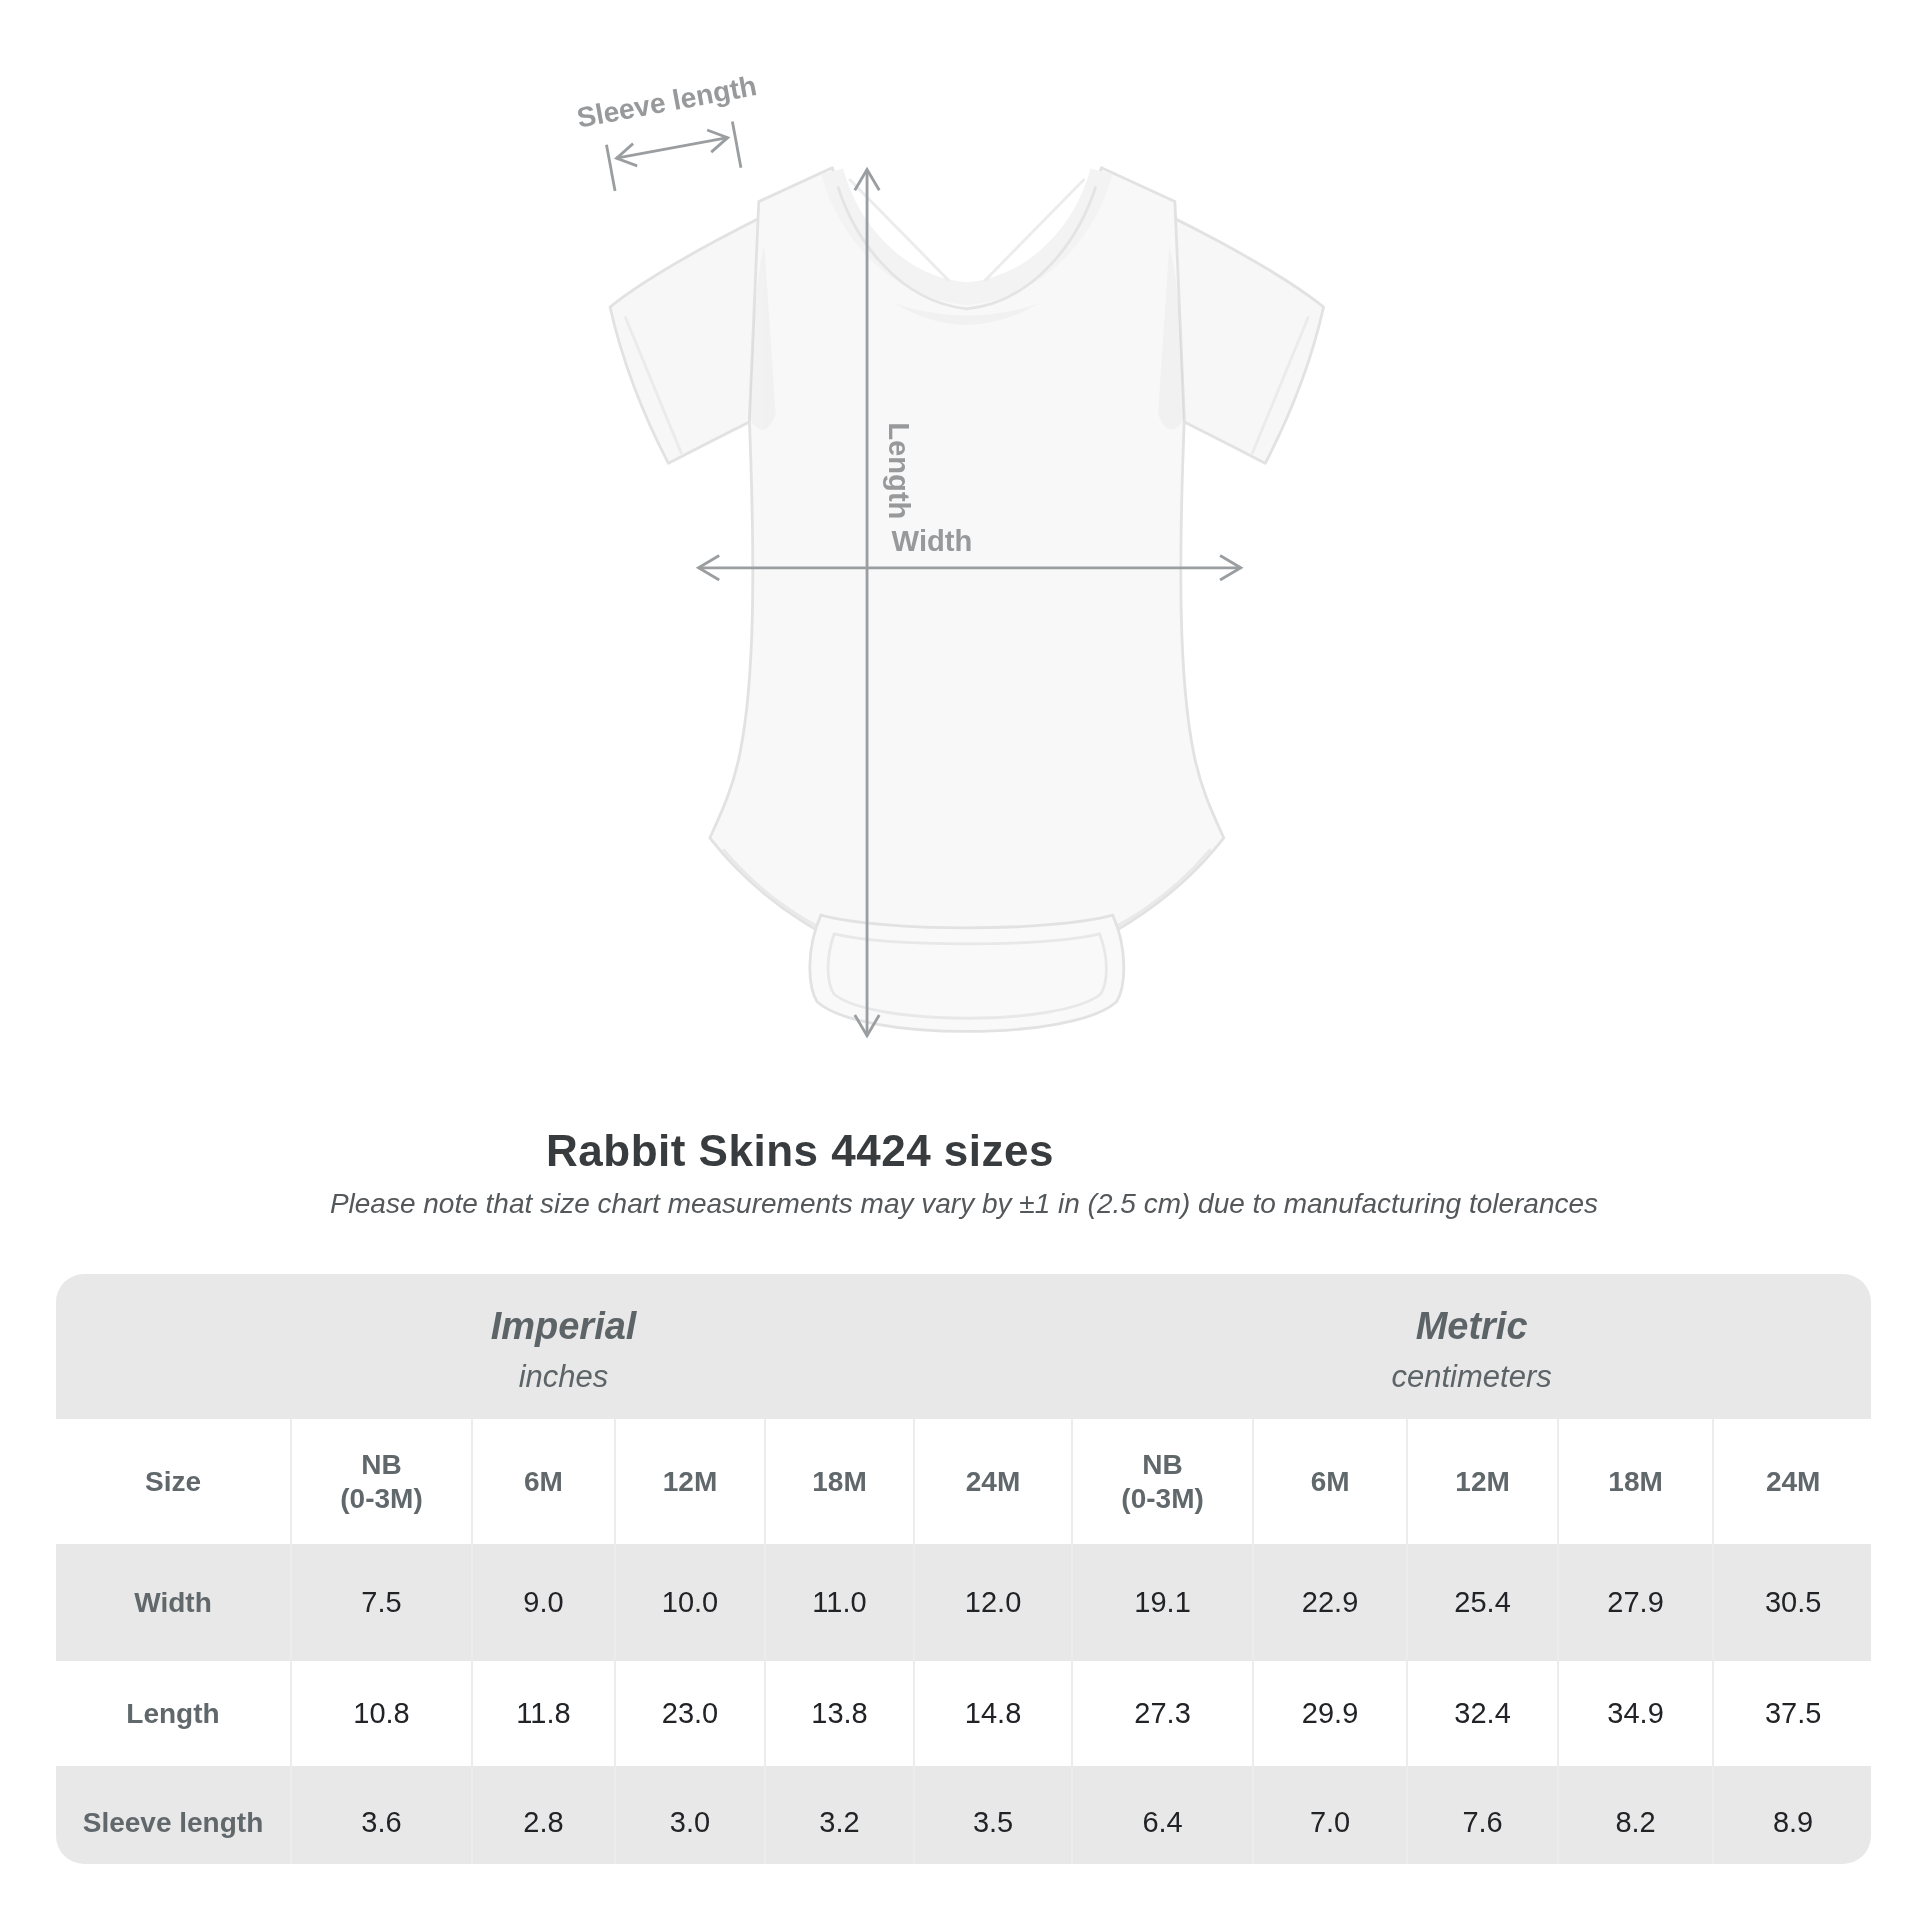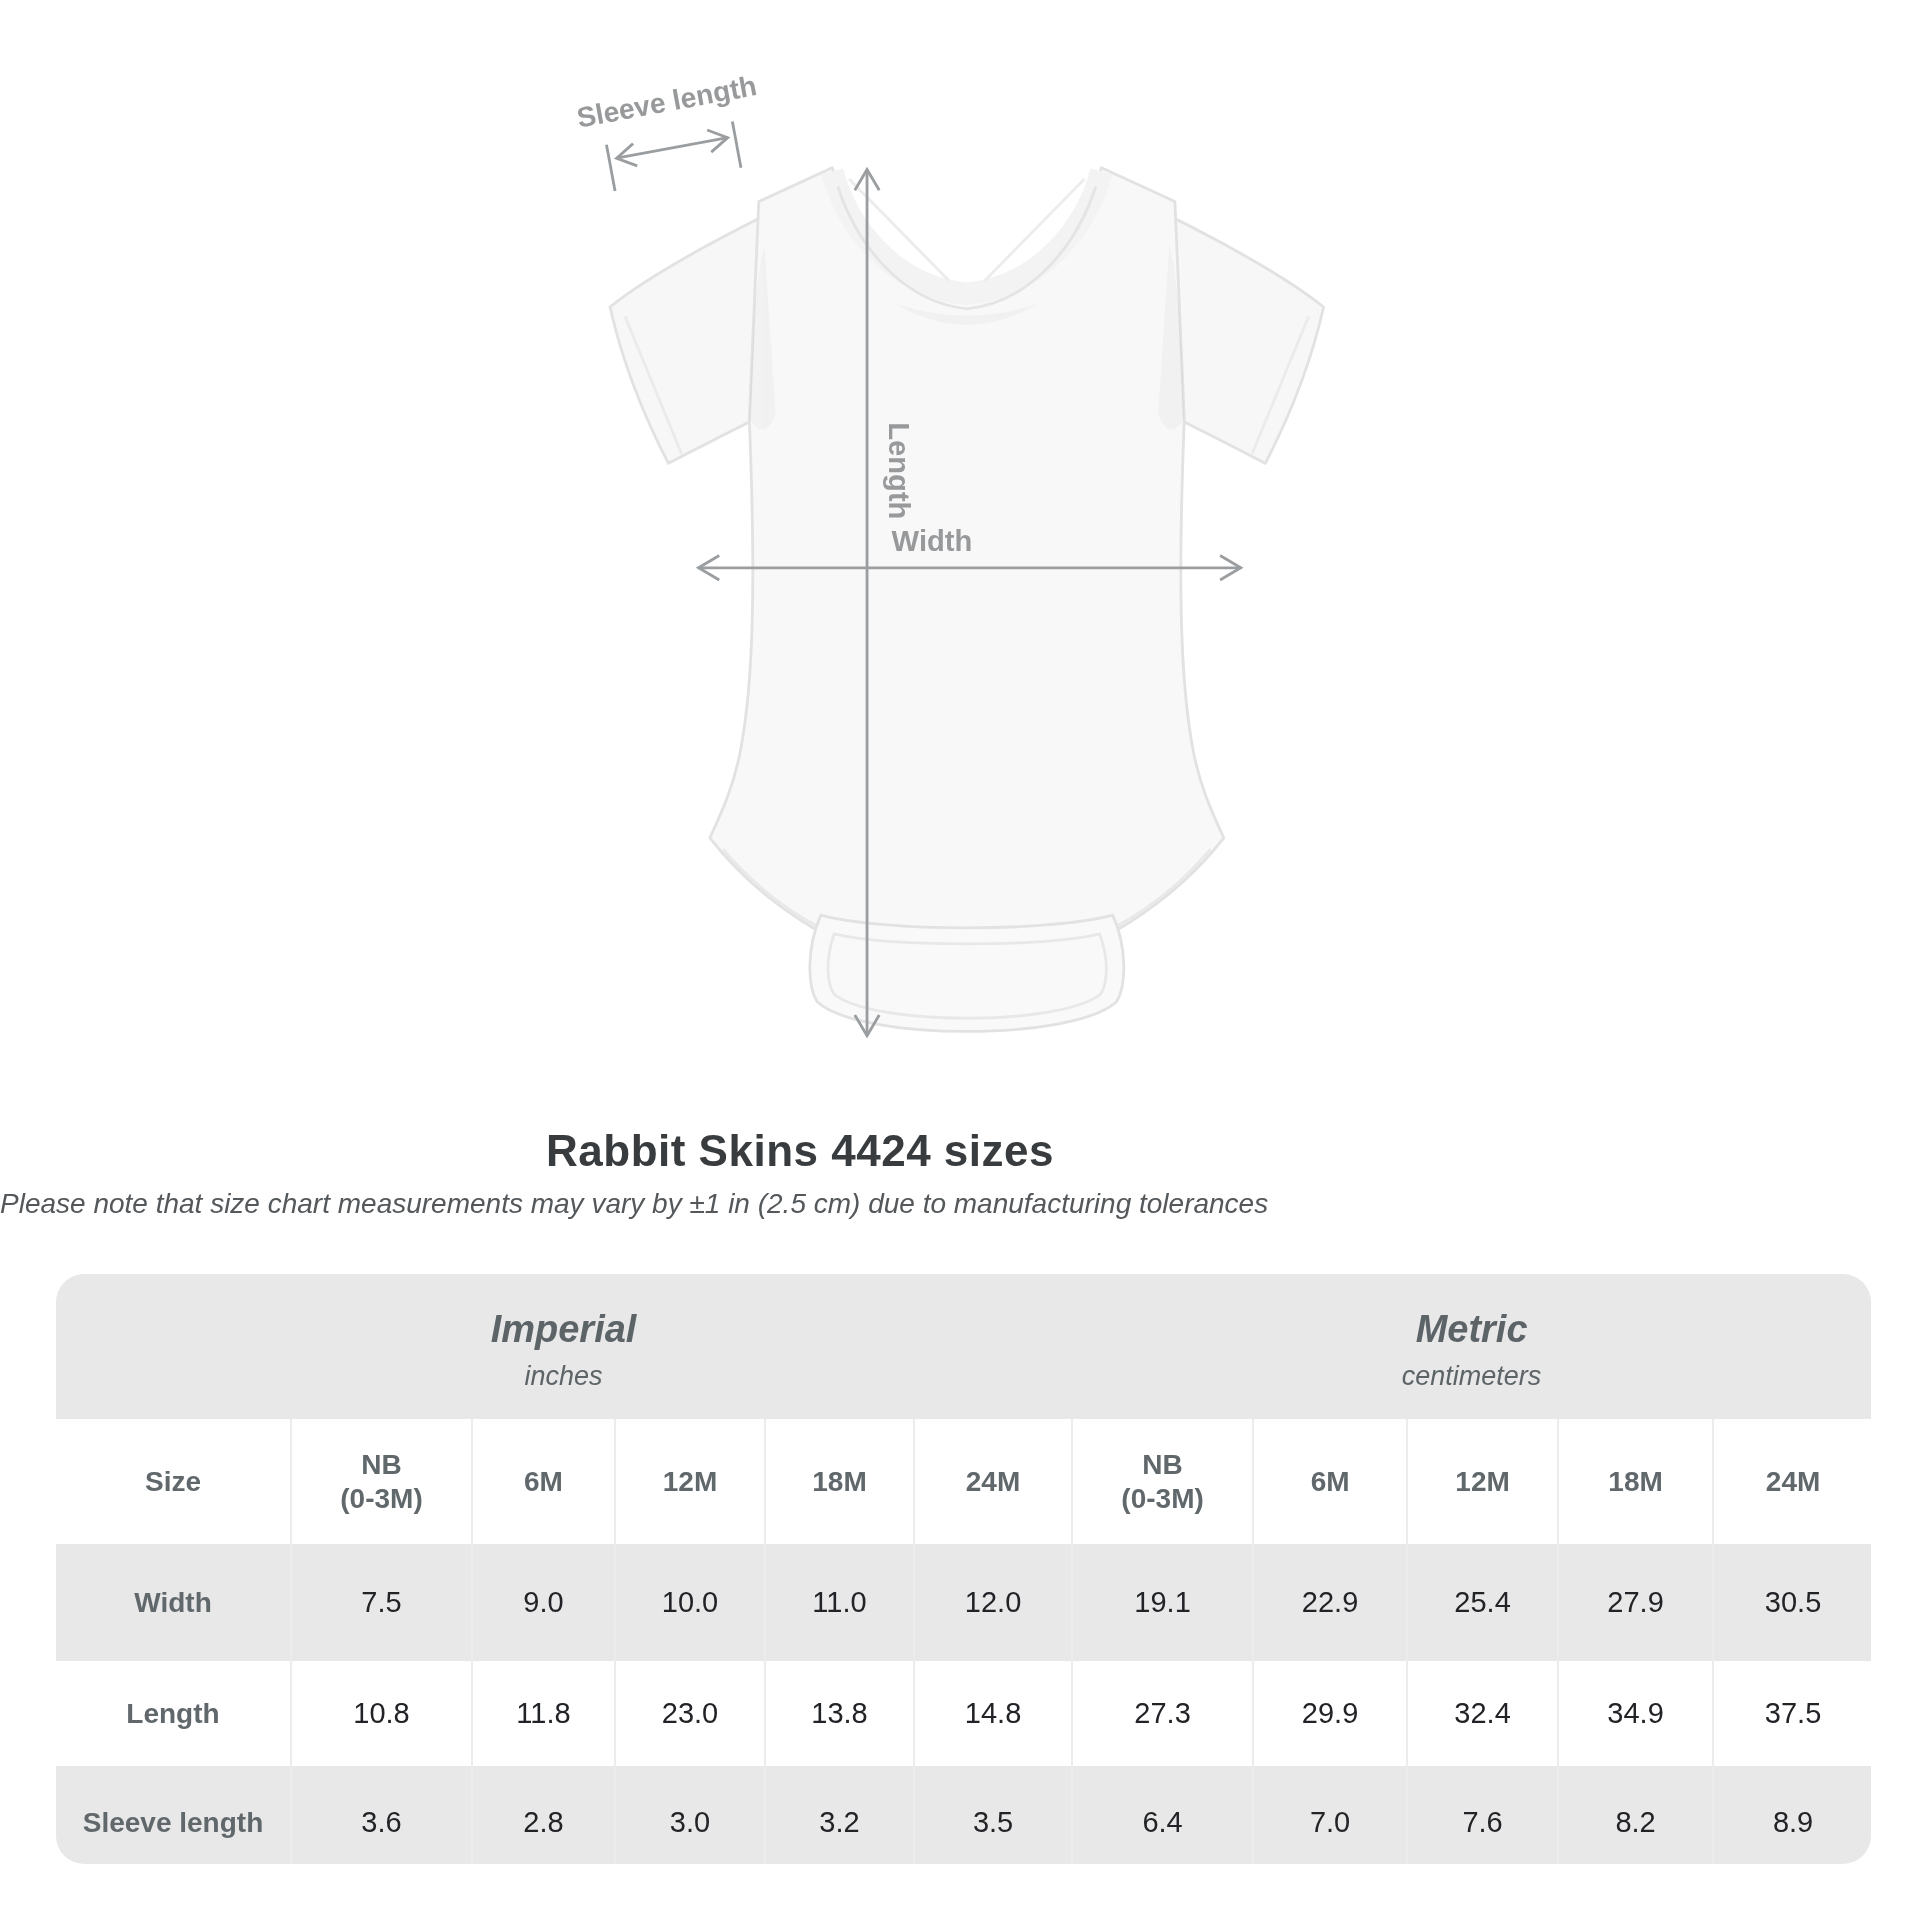--- a/index.html
+++ b/index.html
@@ -6,31 +6,31 @@
   body{width:1928px;height:1928px;position:relative;overflow:hidden;
        font-family:"Liberation Sans", sans-serif;}
   .canvas{position:absolute;inset:0;background:#ffffff;}
 
   
   .figure{position:absolute;left:0;top:0;width:1928px;height:1177px;}
 
   
   .title{position:absolute;left:0;top:1126px;width:1600px;text-align:center;
          font-size:44px;font-weight:bold;color:#393c3e;letter-spacing:0.5px;}
-  .subtitle{position:absolute;left:0;top:1188px;width:1928px;
+  .subtitle{position:absolute;left:0;top:1188px;width:1928px;text-align:center;
          font-size:28px;font-style:italic;color:#54585b;}
 
   
   .table-wrap{position:absolute;left:56px;top:1274px;width:1815px;height:590px;
               border-radius:28px;overflow:hidden;}
   table{width:100%;height:100%;border-collapse:separate;border-spacing:0;table-layout:fixed;}
   td{text-align:center;vertical-align:middle;padding:13px;}
   tr.unit-band td{background:#e8e8e8;}
   .unit-name{font-size:38px;font-weight:bold;font-style:italic;color:#5d6468;line-height:1.15;padding-top:9.4px;}
-  .unit-sub{font-size:27px;font-style:italic;color:#5d6468;line-height:1.3;padding-top:7.5px;}
+  .unit-sub{font-size:31px;font-style:italic;color:#5d6468;line-height:1.3;padding-top:7.5px;}
   tr.head-row{height:125px;}
   tr.head-row td{background:#ffffff;font-size:28px;font-weight:bold;color:#61686c;line-height:1.2;}
   tr.data-row td{font-size:29px;color:#212326;}
   tr.data-row td.row-label{font-size:28px;font-weight:bold;color:#61686c;}
   tr.row-gray td{background:#e8e8e8;}
   tr.row-white td{background:#ffffff;}
   tr.head-row td + td,
   tr.data-row td + td{border-left:2.8px solid #ececec;}
 </style>
 </head>

